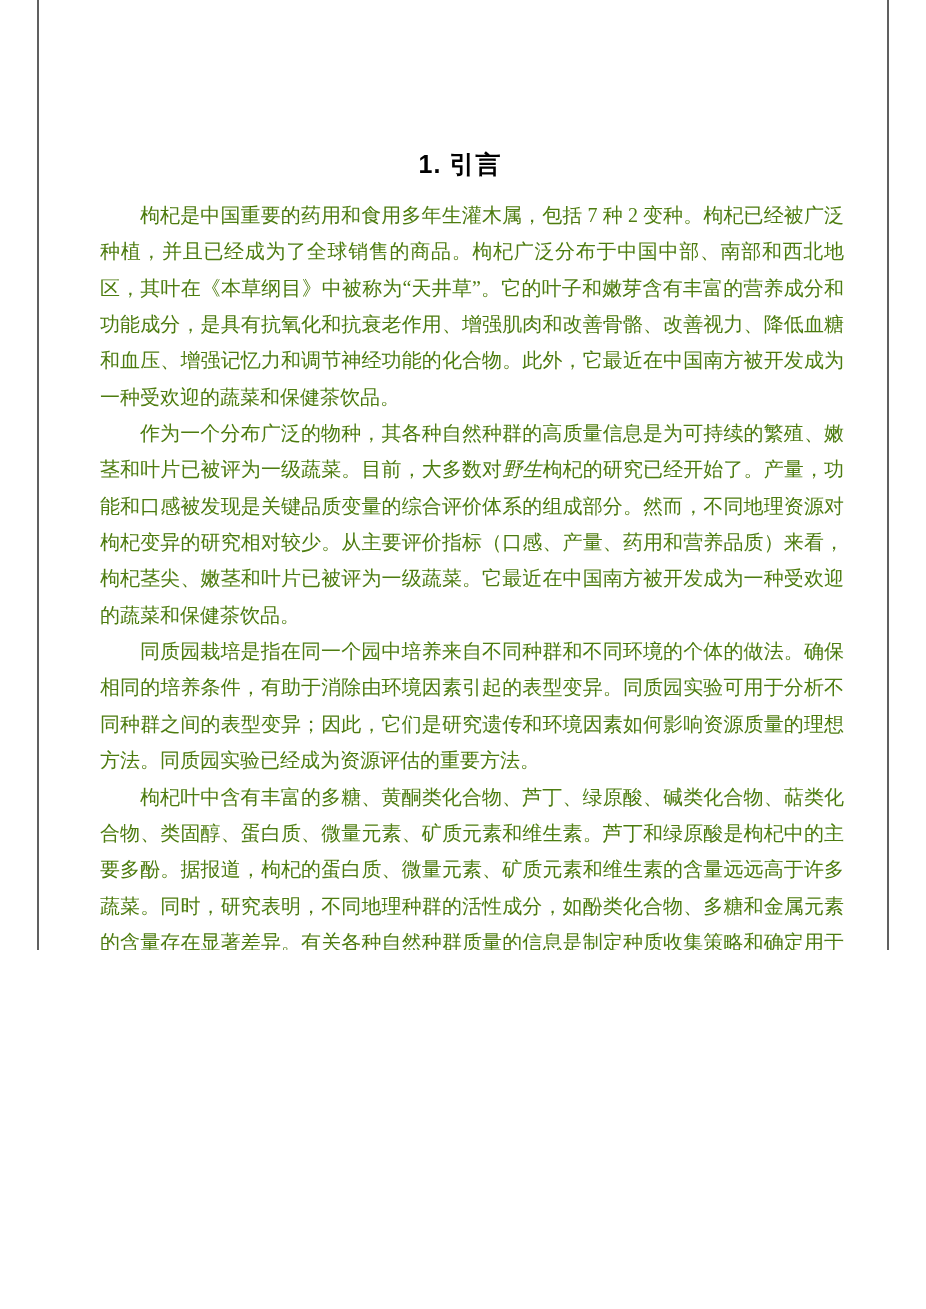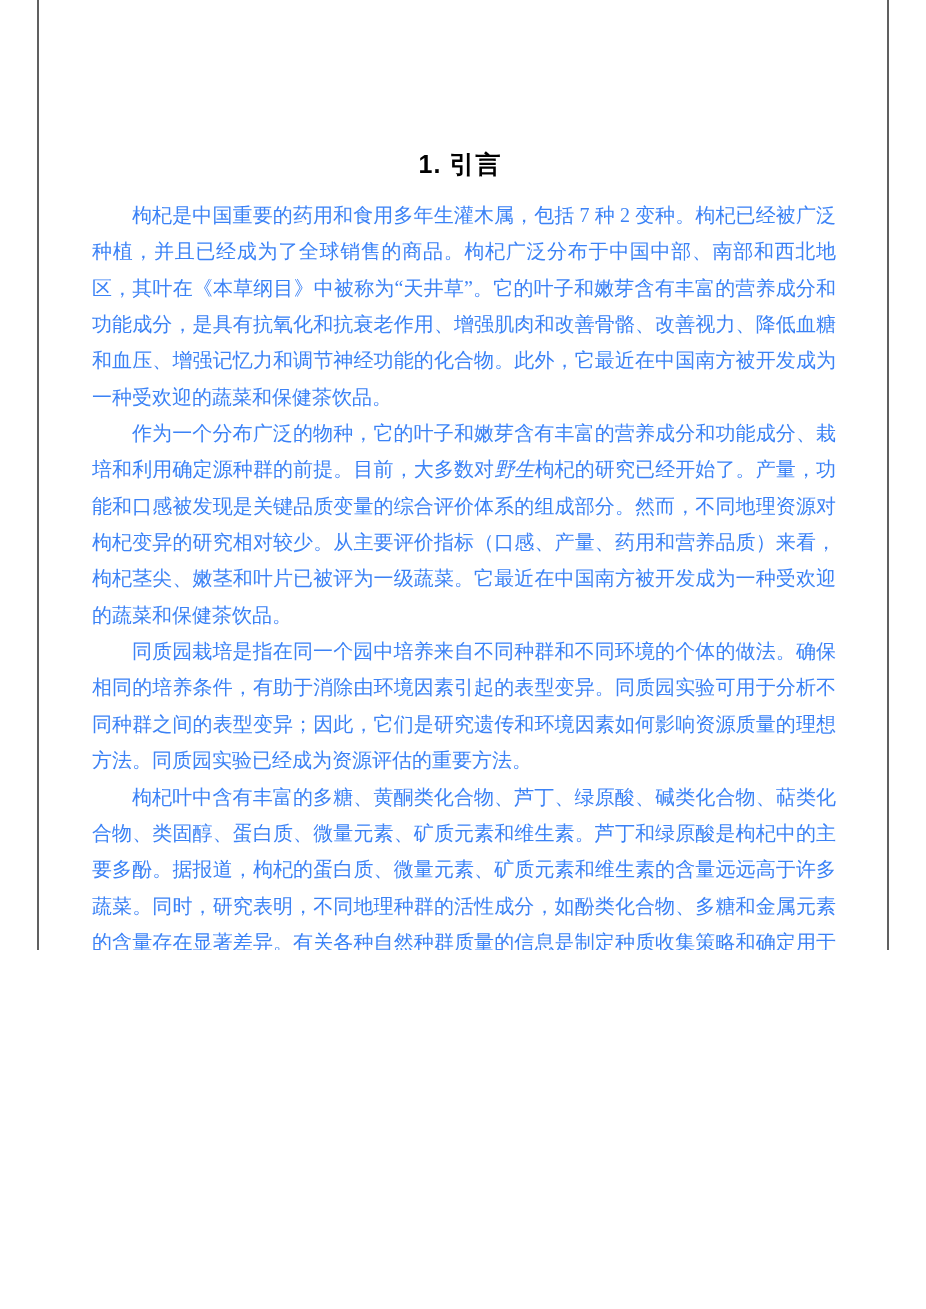--- a/index.html
+++ b/index.html
@@ -31,27 +31,27 @@
     text-align: center;
     font-family: "Liberation Sans", "DejaVu Sans", sans-serif;
     font-size: 25px;
     font-weight: bold;
     color: #000000;
     letter-spacing: 1px;
   }
   .body-text {
     position: absolute;
     top: 197px;
-    left: 92px;
+    left: 100px;
     width: 744px;
     font-size: 20px;
     line-height: 36.35px;
     text-align: justify;
     text-justify: inter-ideograph;
-    color: #3b82f6;
+    color: #4d7c0f;
   }
   .body-text p {
     margin: 0;
     padding: 0;
     text-indent: 2em;
   }
   .body-text em {
   }
   .page-number {
     position: absolute;
@@ -69,21 +69,21 @@
 <div class="page">
 
   <div class="frame"></div>
 
   <h1 class="heading">1. 引言</h1>
 
   <div class="body-text">
 
     <p><span>枸杞是中国重要的药用和食用多年生灌木属，包括 7 种 2 变种。枸杞已经被广泛种植，并且已经成为了全球销售的商品。枸杞广泛分布于中国中部、南部和西北地区，其叶在《本草纲目》中被称为“天井草”。它的叶子和嫩芽含有丰富的营养成分和功能成分，是具有抗氧化和抗衰老作用、增强肌肉和改善骨骼、改善视力、降低血糖和血压、增强记忆力和调节神经功能的化合物。此外，它最近在中国南方被开发成为一种受欢迎的蔬菜和保健茶饮品。</span></p>
 
-    <p><span>作为一个分布广泛的物种，它的叶子和嫩芽含有丰富的营养成分和功能成分、栽培和利用确定源种群的前提。目前，大多数对</span><em>野生</em><span>枸杞的研究已经开始了。产量，功能和口感被发现是关键品质变量的综合评价体系的组成部分。然而，不同地理资源对枸杞变异的研究相对较少。从主要评价指标（口感、产量、药用和营养品质）来看，枸杞茎尖、嫩茎和叶片已被评为一级蔬菜。它最近在中国南方被开发成为一种受欢迎的蔬菜和保健茶饮品。</span></p>
+    <p><span>作为一个分布广泛的物种，其各种自然种群的高质量信息是为可持续的繁殖、嫩茎和叶片已被评为一级蔬菜。目前，大多数对</span><em>野生</em><span>枸杞的研究已经开始了。产量，功能和口感被发现是关键品质变量的综合评价体系的组成部分。然而，不同地理资源对枸杞变异的研究相对较少。从主要评价指标（口感、产量、药用和营养品质）来看，枸杞茎尖、嫩茎和叶片已被评为一级蔬菜。它最近在中国南方被开发成为一种受欢迎的蔬菜和保健茶饮品。</span></p>
 
     <p><span>同质园栽培是指在同一个园中培养来自不同种群和不同环境的个体的做法。确保相同的培养条件，有助于消除由环境因素引起的表型变异。同质园实验可用于分析不同种群之间的表型变异；因此，它们是研究遗传和环境因素如何影响资源质量的理想方法。同质园实验已经成为资源评估的重要方法。</span></p>
 
     <p><span>枸杞叶中含有丰富的多糖、黄酮类化合物、芦丁、绿原酸、碱类化合物、萜类化合物、类固醇、蛋白质、微量元素、矿质元素和维生素。芦丁和绿原酸是枸杞中的主要多酚。据报道，枸杞的蛋白质、微量元素、矿质元素和维生素的含量远远高于许多蔬菜。同时，研究表明，不同地理种群的活性成分，如酚类化合物、多糖和金属元素的含量存在显著差异。有关各种自然种群质量的信息是制定种质收集策略和确定用于育种和栽培目的的源种群的先决条件。这将有助于确保枸杞的可持续利用。</span></p>
 
   </div>
 
   <div class="page-number">2</div>
 
 </div>

